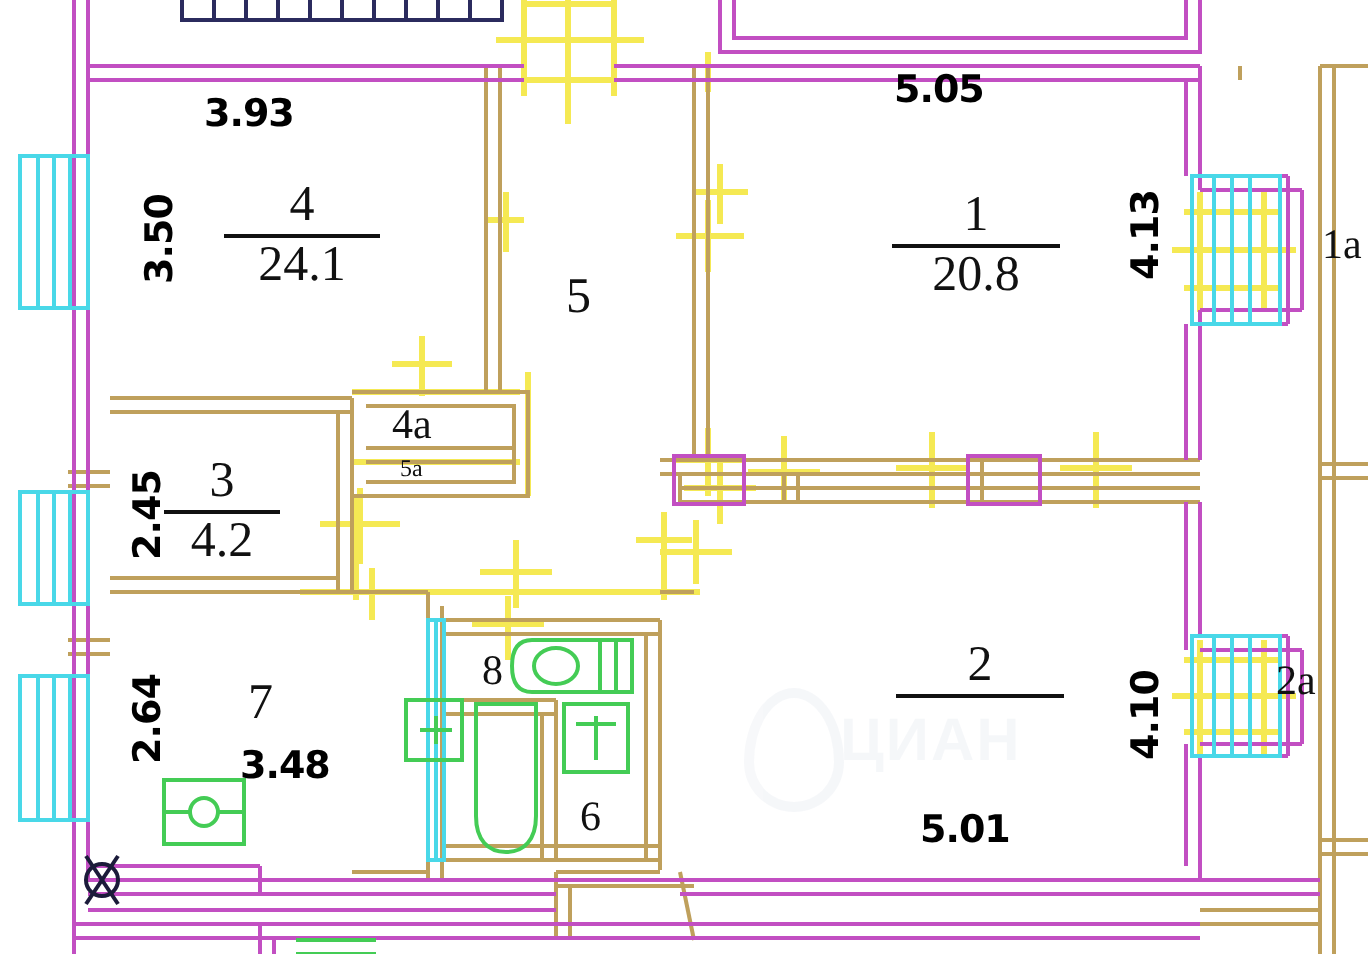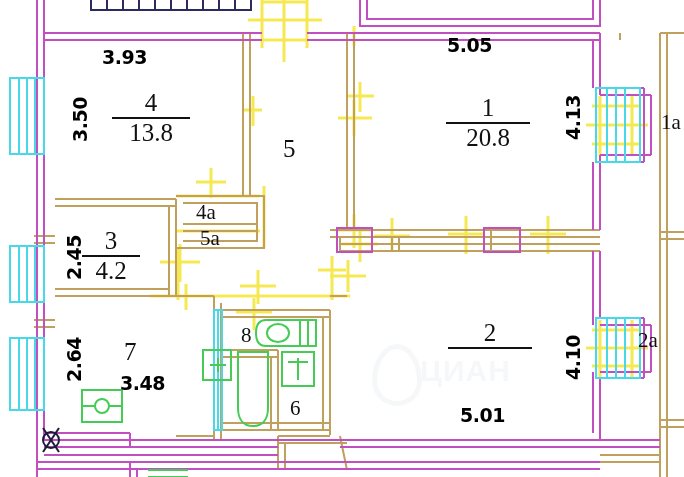--- a/index.html
+++ b/index.html
@@ -32,21 +32,21 @@
     transform:rotate(-90deg);
   }
   
   .cad{
     font-family:"Liberation Serif", serif;
     font-weight:normal;
     color:#111;
   }
   .roomnum{font-size:25px;}
   .roomnum-sm{font-size:21px;}
-  .roomnum-xs{font-size:21px;}
+  .roomnum-xs{font-size:12px;}
   .frac{
     position:absolute;
     text-align:center;
     font-family:"Liberation Serif", serif;
     color:#111;
   }
   .frac .num{font-size:25px;line-height:1.05;}
   .frac .bar{
     height:2px;background:#111;margin:1px auto 1px auto;
   }
@@ -361,21 +361,21 @@
       <path d="M59,428 L43,452"></path>
     </g>
 
   </svg>
 
   <div class="lbl dim" style="left:102px;top:48px;">3.93</div>
   <div class="lbl dim dim-v" style="left:58px;top:110px;">3.50</div>
   <div class="frac" style="left:112px;top:90px;width:78px;">
     <div class="num">4</div>
     <div class="bar"></div>
-    <div class="den">13.8</div>
+    <div class="den">24.1</div>
   </div>
 
   <div class="lbl cad roomnum" style="left:283px;top:136px;">5</div>
 
   <div class="lbl dim" style="left:447px;top:36px;">5.05</div>
   <div class="lbl dim dim-v" style="left:551px;top:108px;">4.13</div>
   <div class="frac" style="left:446px;top:95px;width:84px;">
     <div class="num">1</div>
     <div class="bar"></div>
     <div class="den">20.8</div>

